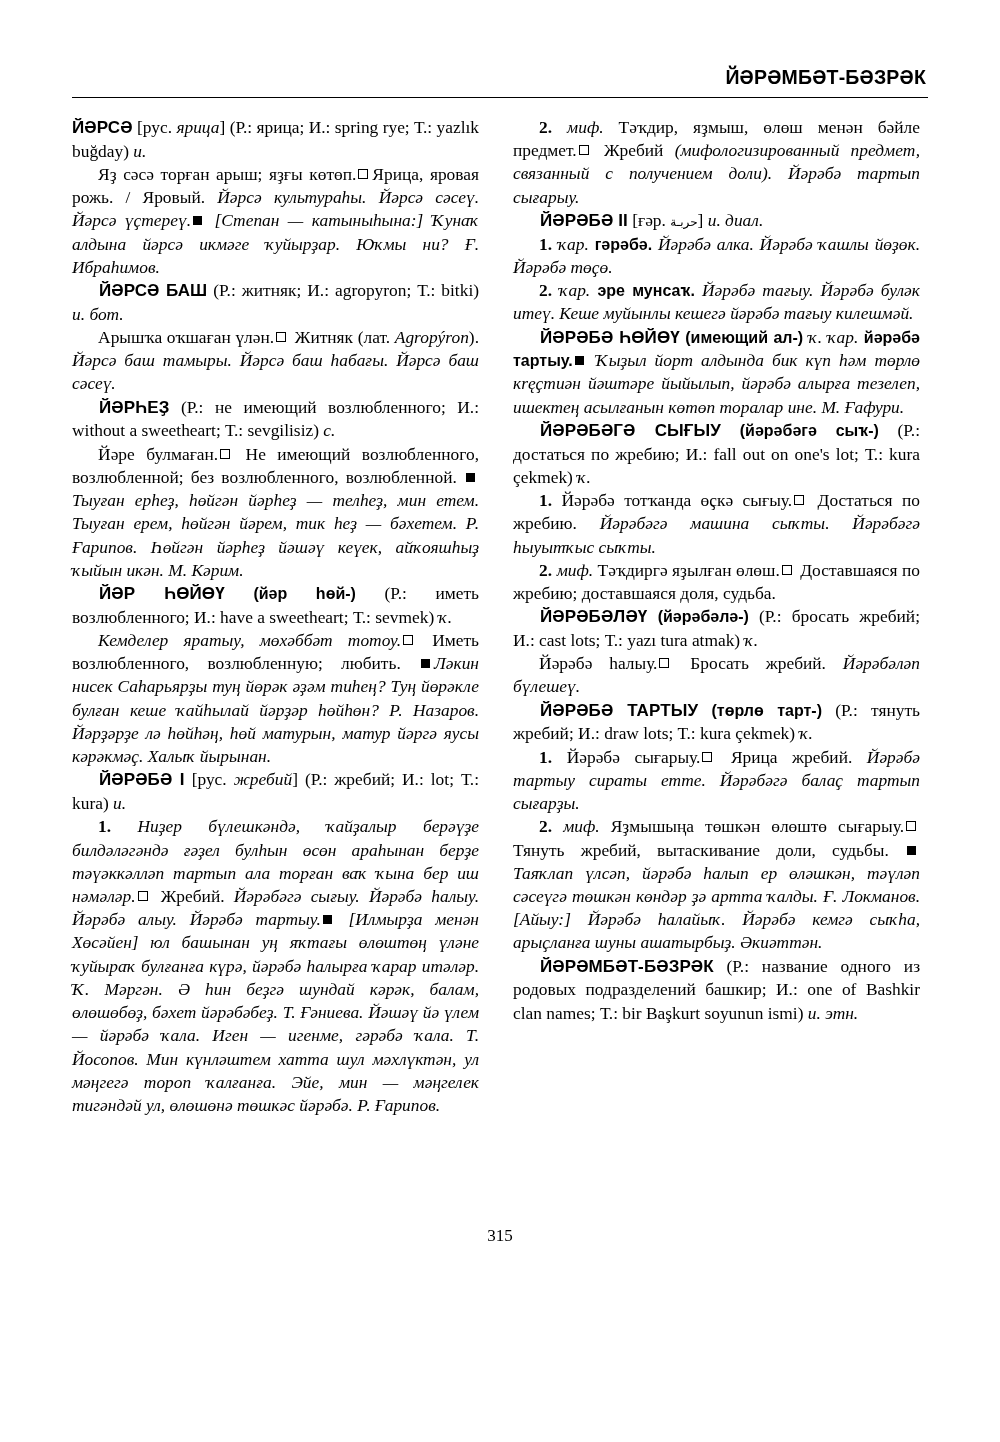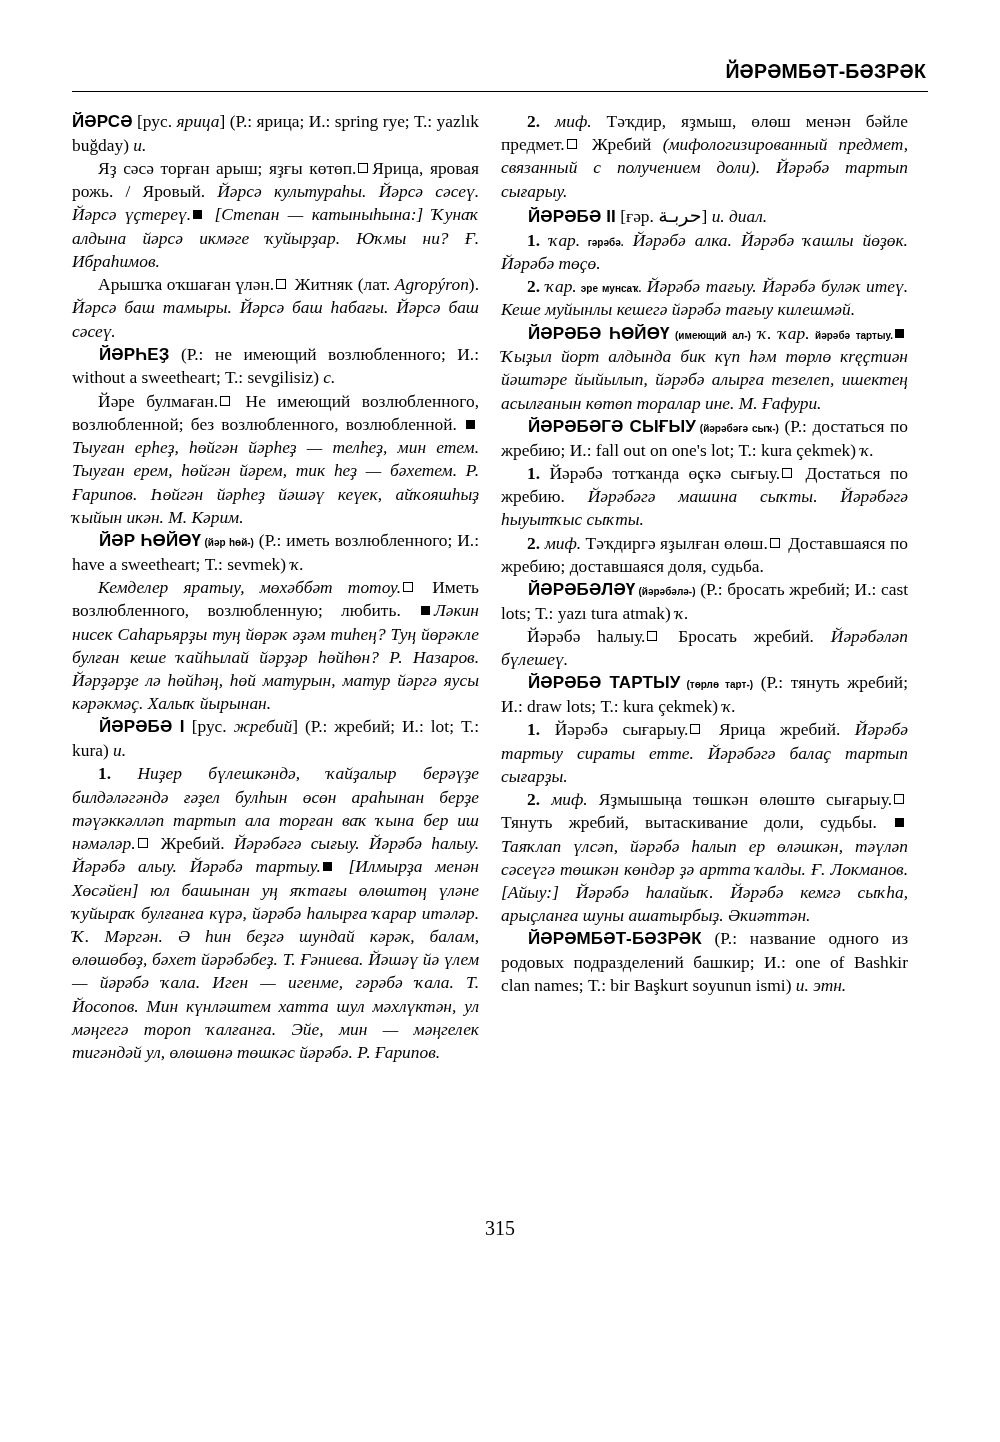--- a/index.html
+++ b/index.html
@@ -9,21 +9,21 @@
   }
   body {
     width: 1000px;
     height: 1442px;
     font-family: "Liberation Serif", serif;
     color: #000000;
     position: relative;
   }
   .page {
     position: absolute;
-    left: 0; top: 2px;
+    left: 0; top: 8px;
     width: 1000px;
     height: 1296px;
     box-sizing: border-box;
     padding: 58px 72px 0 72px;
   }
   .header {
     text-align: right;
     font-family: "Liberation Sans", sans-serif;
     font-weight: bold;
     font-size: 19.5px;
@@ -31,21 +31,21 @@
     padding-right: 2px;
     padding-bottom: 8px;
   }
   .rule {
     border: none;
     border-top: 1.3px solid #000;
     margin: 0 0 18px 0;
   }
   .columns {
     display: flex;
-    gap: 22px;
+    gap: 34px;
     align-items: flex-start;
   }
   .col {
     width: 407px;
     font-size: 17.4px;
     line-height: 1.335;
     text-align: justify;
     text-justify: inter-word;
     hyphens: manual;
   }
@@ -61,21 +61,21 @@
   }
   .hw {
     font-family: "Liberation Sans", sans-serif;
     font-weight: bold;
     font-size: 17px;
     letter-spacing: 0.1px;
   }
   .hw2 {
     font-family: "Liberation Sans", sans-serif;
     font-weight: bold;
-    font-size: 10px;
+    font-size: 16px;
   }
   .it { font-style: italic; }
   .bld { font-weight: bold; }
   .sq {
     display: inline-block;
     width: 9px;
     height: 9px;
     background: #000;
     margin: 0 4px 0 2px;
     vertical-align: 1px;
@@ -87,43 +87,46 @@
     border: 1.2px solid #000;
     margin: 0 4px 0 2px;
     vertical-align: 1px;
   }
   .pageno {
     position: absolute;
     bottom: 58px;
     left: 0;
     width: 1000px;
     text-align: center;
-    font-size: 20px;
-  }
-  .arab { font-family: Liberation Serif, serif; font-size: 19px; }
+    font-size: 17px;
+  }
+  .arab { font-family: Liberation Serif, serif; font-size: 12px; }
 </style>
 </head>
 <body>
 
 <div class="page">
 
   <div class="header">ЙӘРӘМБӘТ-БӘЗРӘК</div>
   <hr class="rule">
 
   <div class="columns">
 
     <div class="col">
 
       <p>
         <span class="hw">ЙӘРСӘ</span><span> [рус. </span><span class="it">ярица</span><span>] (Р.: ярица; И.: spring rye; Т.: yazlık buğday) </span><span class="it">и.</span>
       </p>
       <p class="ind">
         <span>Яҙ сәсә торған арыш; яҙғы көтөп.</span><span class="box"></span><span>Ярица, яровая рожь. / Яровый. </span><span class="it">Йәрсә культураһы. Йәрсә сәсеү. Йәрсә үҫтереү.</span><span class="sq"></span><span class="it"> [Степан — катыныһына:] Ҡунаҡ алдына йәрсә икмәге ҡуйырҙар. Юҡмы ни? Ғ. Ибраһимов.</span>
       </p>
 
+      <p class="ent">
+        <span class="hw">ЙӘРСӘ БАШ</span><span> (Р.: житняк; И.: agropyron; Т.: bitki) </span><span class="it">и. бот.</span>
+      </p>
       <p class="ind">
         <span>Арышҡа оҡшаған үлән.</span><span class="box"></span><span> Житняк (лат. </span><span class="it">Agropýron</span><span>). </span><span class="it">Йәрсә баш тамыры. Йәрсә баш һабағы. Йәрсә баш сәсеү.</span>
       </p>
 
       <p class="ent">
         <span class="hw">ЙӘРҺЕҘ</span><span> (Р.: не имеющий возлюбленного; И.: without a sweetheart; Т.: sevgilisiz) </span><span class="it">с.</span>
       </p>
       <p class="ind">
         <span>Йәре булмаған.</span><span class="box"></span><span> Не имеющий возлюбленного, возлюбленной; без возлюбленного, возлюбленной. </span><span class="sq"></span><span class="it">Тыуған ерһеҙ, һөйгән йәрһеҙ — телһеҙ, мин етем. Тыуған ерем, һөйгән йәрем, тик һеҙ — бәхетем. Р. Ғарипов. Һөйгән йәрһеҙ йәшәү кеүек, айҡояшһыҙ ҡыйын икән. М. Кәрим.</span>
       </p>

